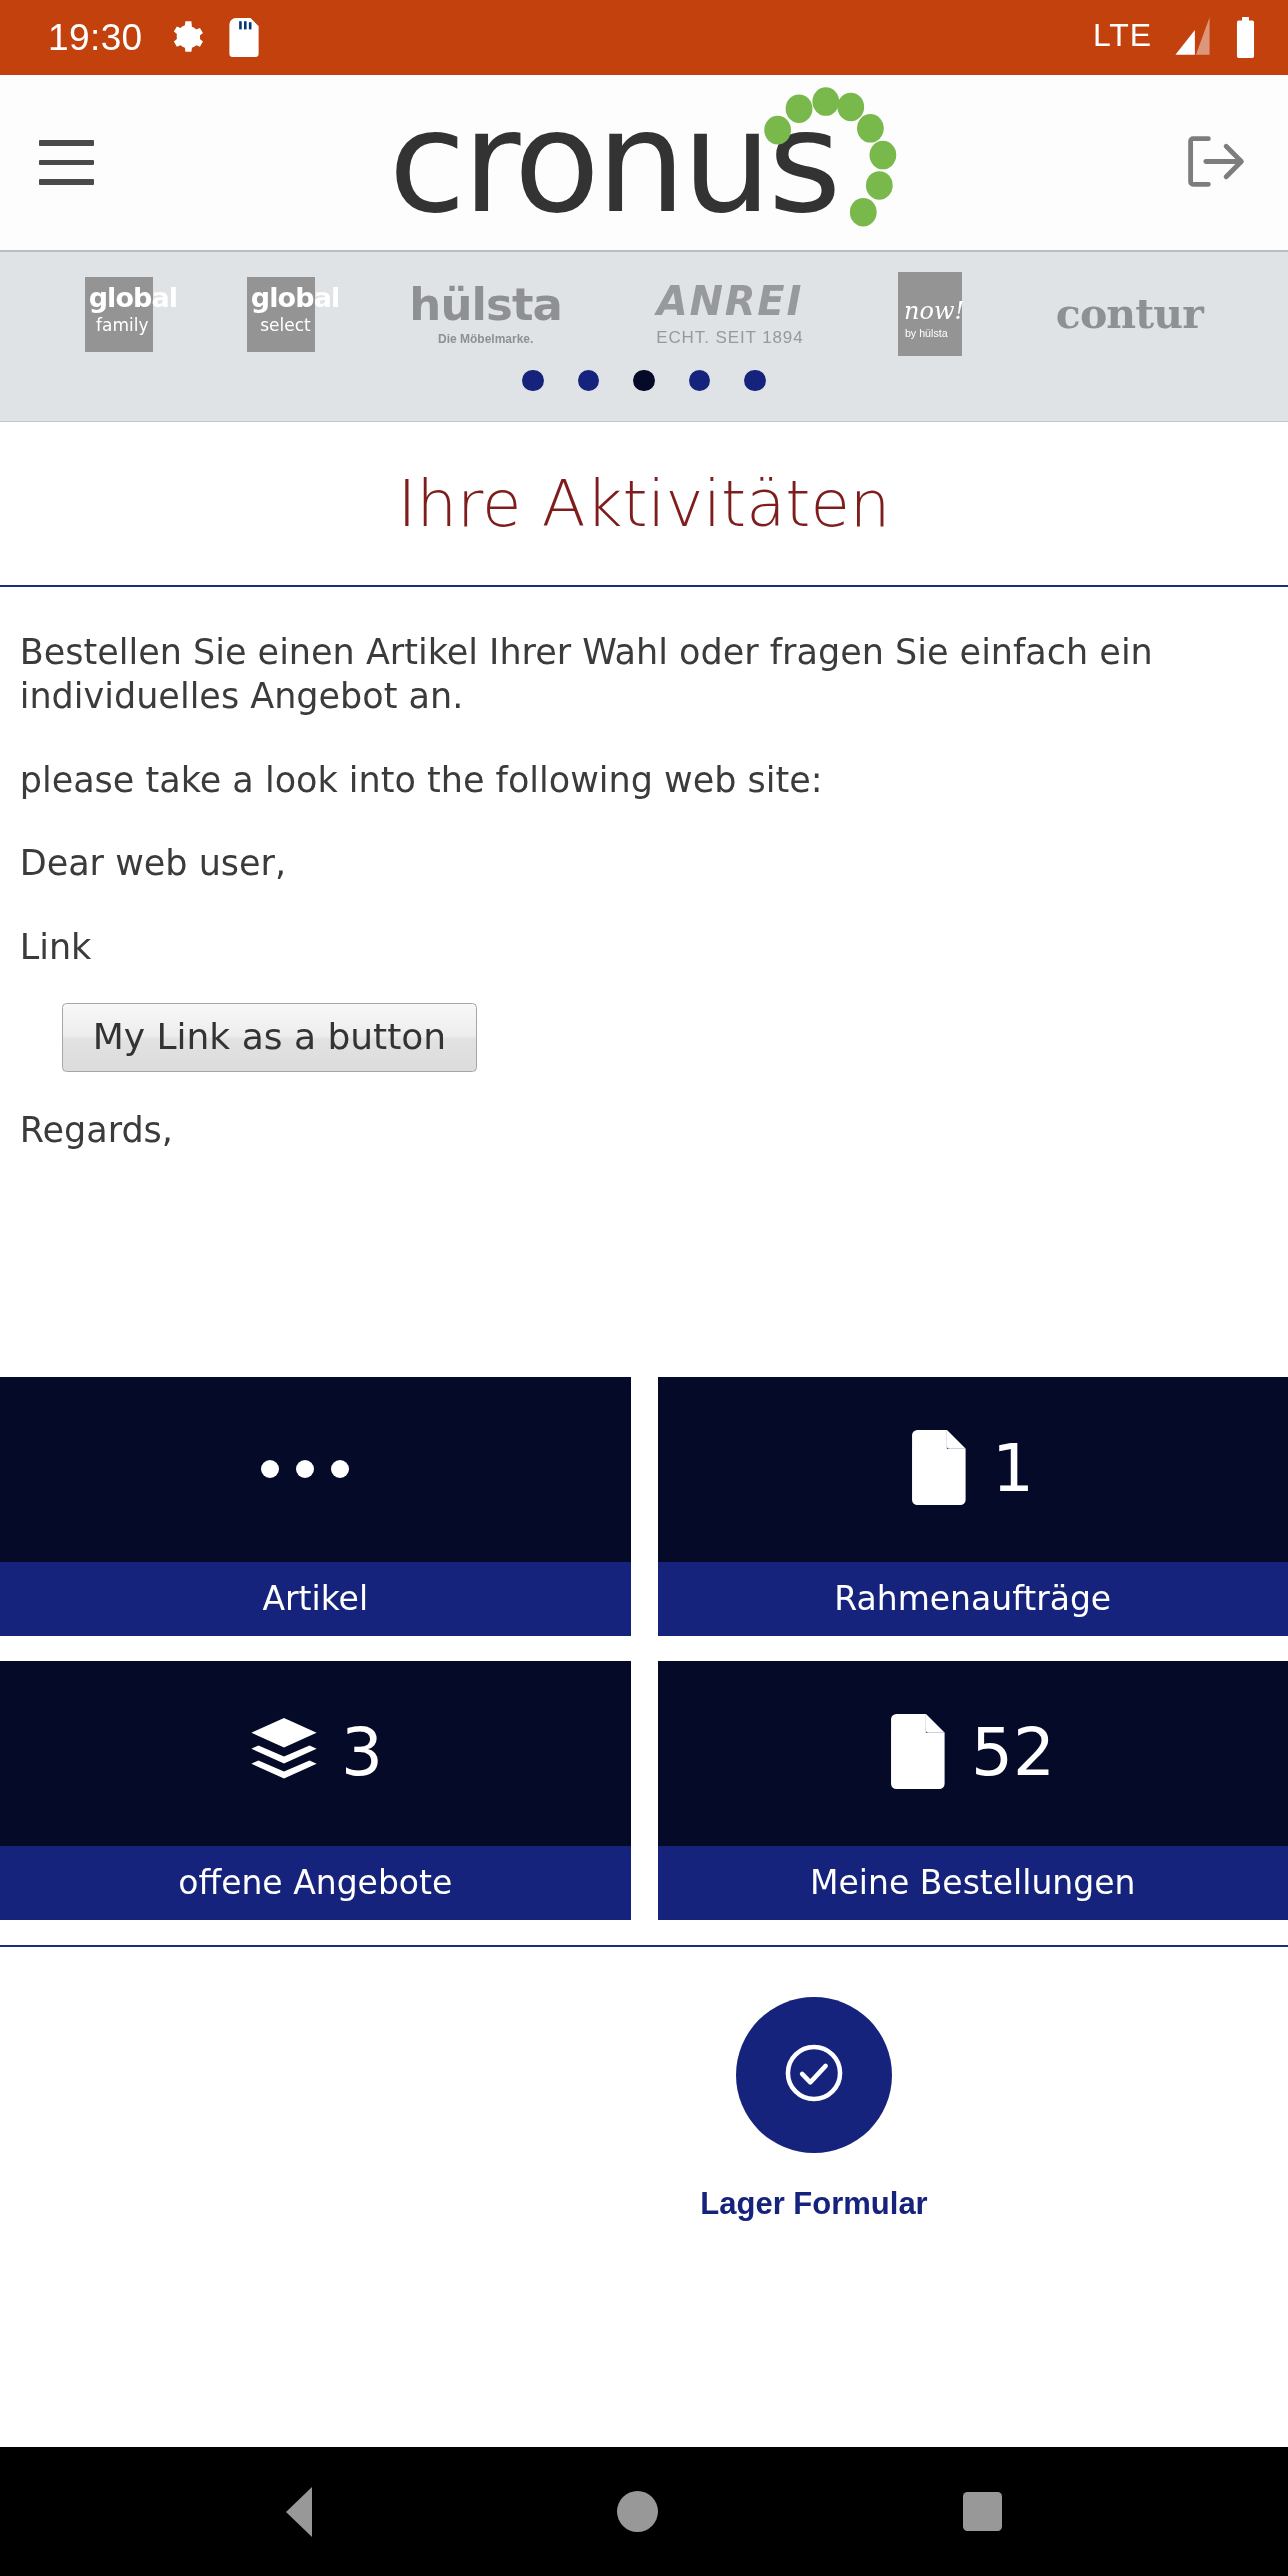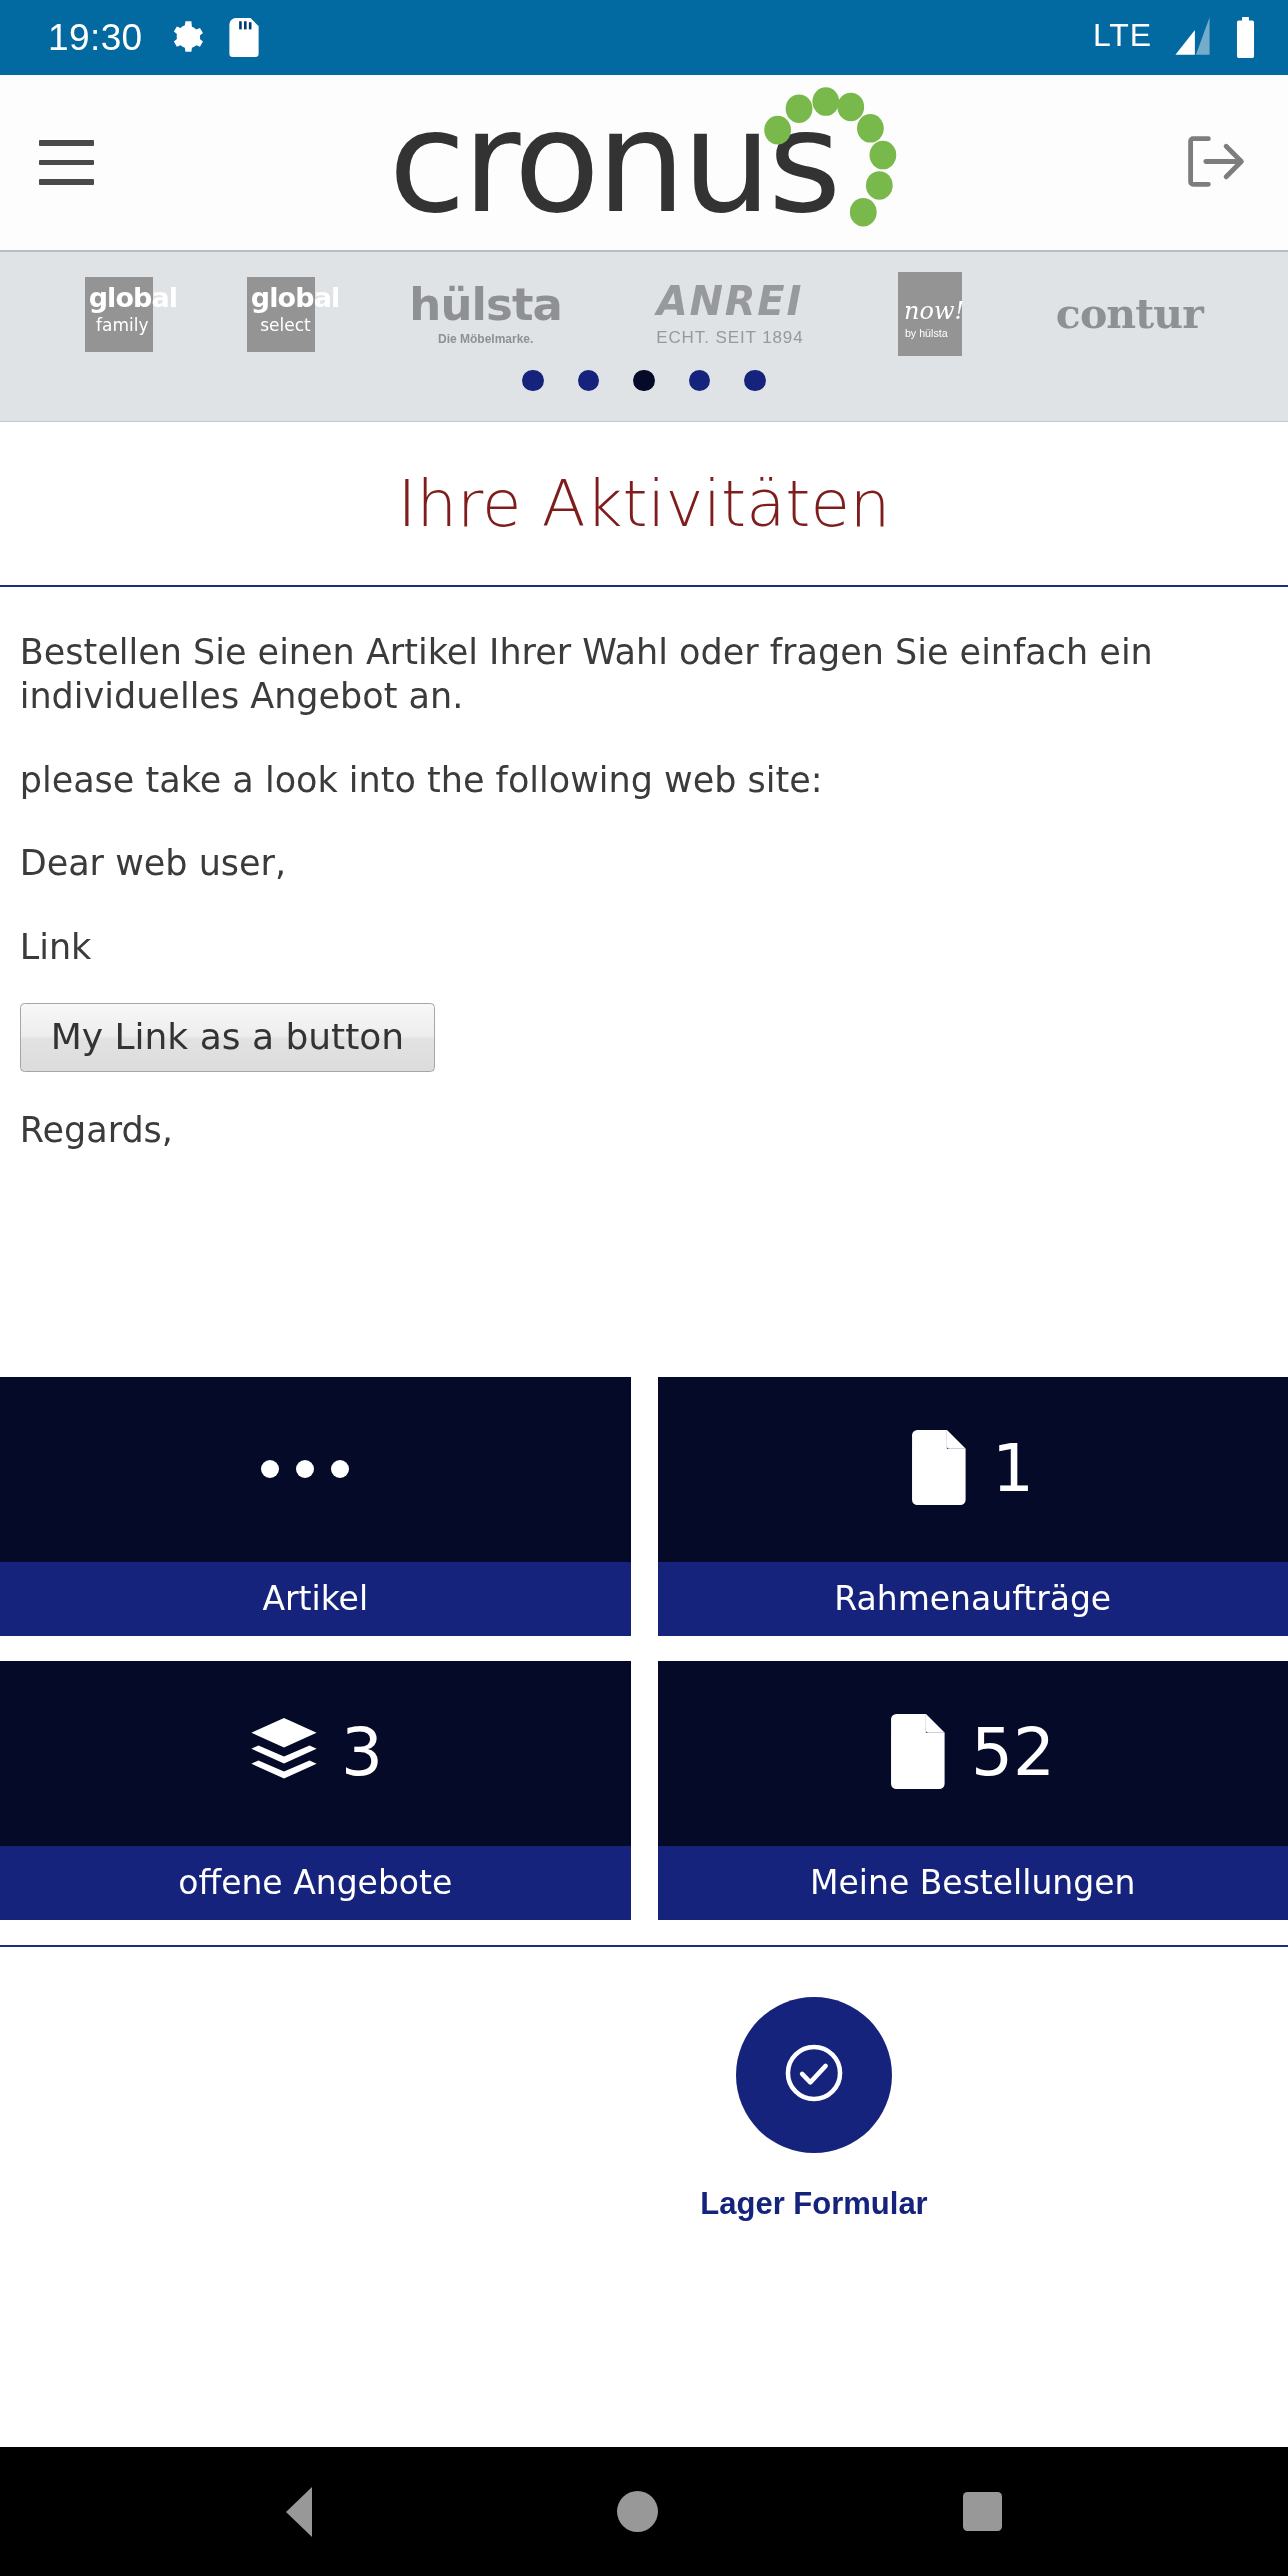--- a/index.html
+++ b/index.html
@@ -15,21 +15,21 @@
     width: 1288px;
     height: 2576px;
     display: flex;
     flex-direction: column;
     background: #ffffff;
   }
 
   
   .statusbar {
     height: 75px;
-    background: #0369a1;
+    background: #c2410c;
     display: flex;
     align-items: center;
     padding: 0 30px 0 48px;
     flex: 0 0 auto;
   }
   .sb-left { display: flex; align-items: center; gap: 25px; }
   .sb-clock {
     color: #ffffff;
     font-size: 37px;
     letter-spacing: 0.4px;
@@ -251,20 +251,21 @@
     display: inline-block;
     padding: 11.6px 30px 14.3px 30px;
     font-size: 36px;
     color: #333333;
     border: 1.8px solid #a6a6a6;
     border-radius: 4.5px;
     background: linear-gradient(to bottom, #f8f8f8 0%, #ededed 48%, #e2e2e2 52%, #dcdcdc 100%);
     cursor: pointer;
     font-family: "DejaVu Sans", sans-serif;
     margin-bottom: 36px;
+    margin-left: 42px;
   }
 
   
   .tiles {
     display: grid;
     grid-template-columns: 1fr 1fr;
     gap: 25px 27px;
     padding: 0 0 0 0;
     flex: 0 0 auto;
   }

